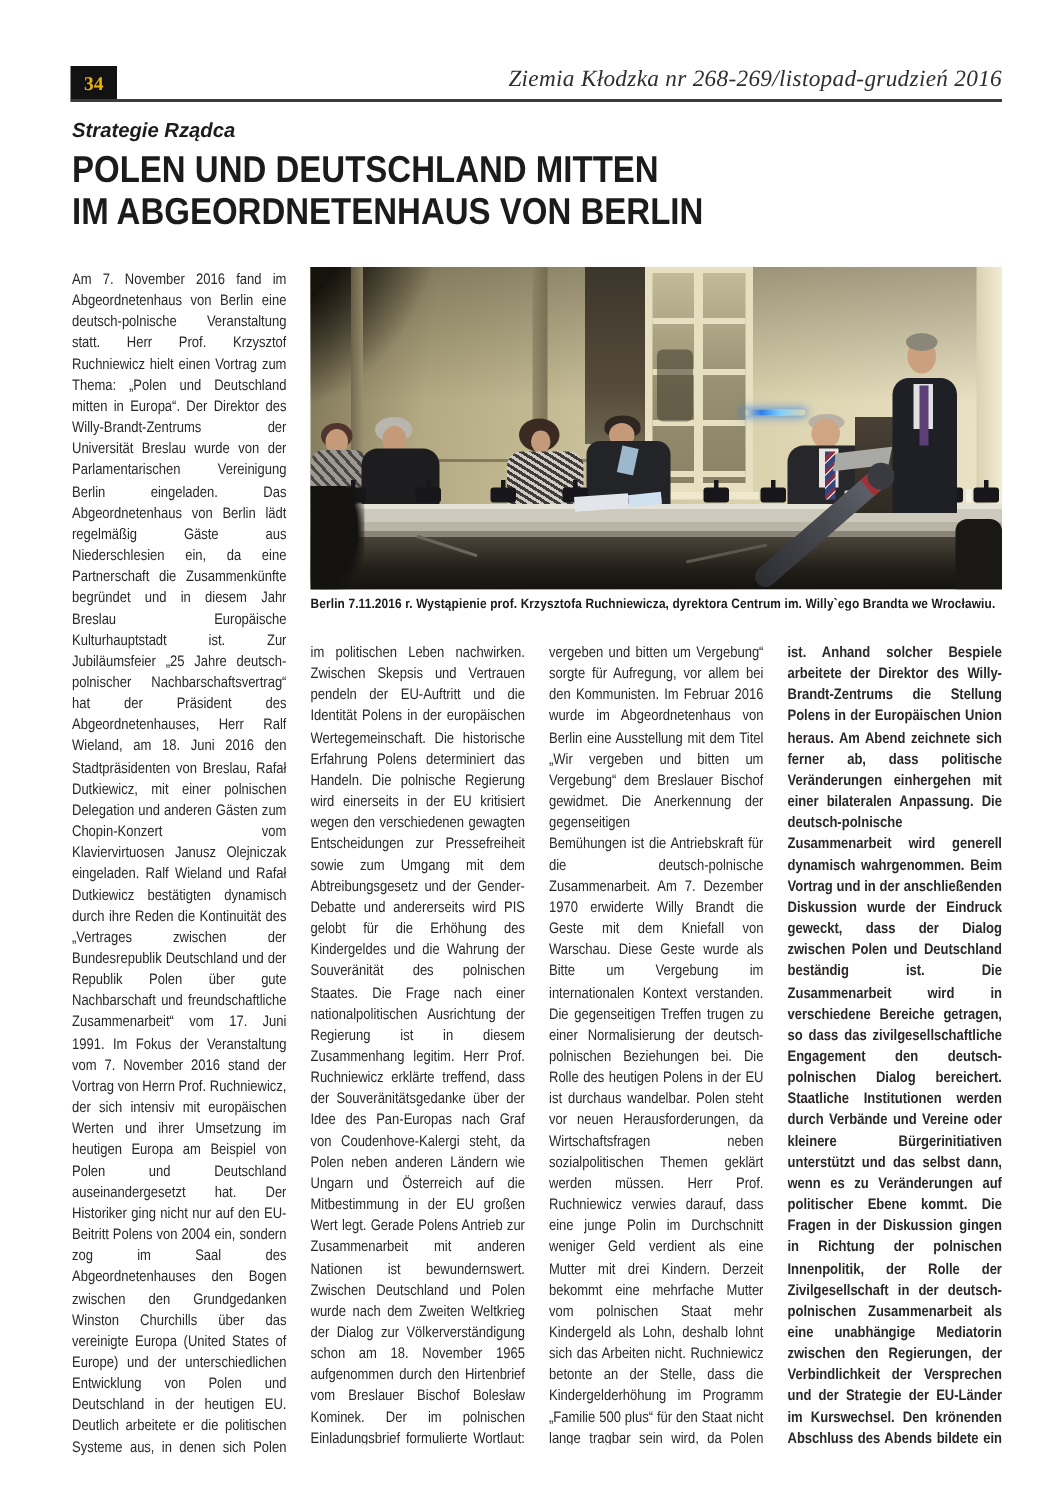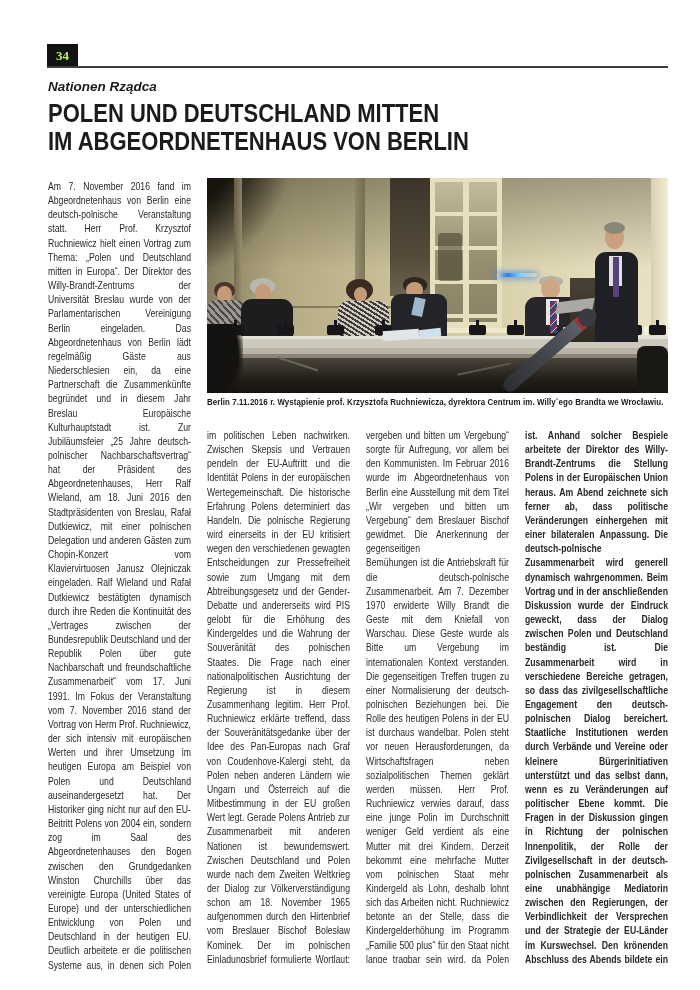--- a/index.html
+++ b/index.html
@@ -2,21 +2,21 @@
 <html lang="de"><head>
 <meta charset="utf-8">
 <style>
   html,body{margin:0;padding:0;background:#ffffff;}
   .page{position:relative;width:700px;height:990px;background:#ffffff;overflow:hidden;
         font-family:"Liberation Sans",sans-serif;color:#2b2827;}
 
   
   .pagenum-box{position:absolute;left:47px;top:44px;width:31px;height:23px;background:#121212;
                display:flex;align-items:center;justify-content:center;}
-  .pagenum-box span{color:#bef264;font-family:"Liberation Serif",serif;font-weight:bold;font-size:13px;}
+  .pagenum-box span{color:#eab308;font-family:"Liberation Serif",serif;font-weight:bold;font-size:13px;}
   .header-rule{position:absolute;left:47px;top:66px;width:621px;height:2px;background:#3d3d3d;}
   .journal-title{position:absolute;right:32px;top:44px;font-family:"Liberation Serif",serif;
                  font-style:italic;font-size:15.5px;color:#2e2e2e;letter-spacing:.2px;}
 
   
   .author{position:absolute;left:48px;top:79px;font-weight:bold;font-style:italic;font-size:13.5px;color:#1c1c1c;}
   .title{position:absolute;left:48px;top:99px;margin:0;font-size:25px;line-height:28px;font-weight:bold;
          color:#1b1b1b;transform:scaleX(.88);transform-origin:0 0;white-space:nowrap;letter-spacing:0;}
   .title span{display:block;}
 
@@ -114,22 +114,23 @@
 </style>
 </head>
 <body>
 
 <div class="page">
 
   <div class="pagenum-box">
     <span>34</span>
   </div>
   <div class="header-rule"></div>
-
-  <div class="author">Nationen Rządca</div>
+  <div class="journal-title">Ziemia Kłodzka nr 268-269/listopad-grudzień 2016</div>
+
+  <div class="author">Strategie Rządca</div>
   <h1 class="title">
     <span>POLEN UND DEUTSCHLAND MITTEN</span>
     <span>IM ABGEORDNETENHAUS VON BERLIN</span>
   </h1>
 
   <figure class="photo">
     <div class="ph ph-corner"></div>
     <div class="ph ph-pilaster1"></div>
     <div class="ph ph-pilaster2"></div>
     <div class="ph ph-niche"></div>

